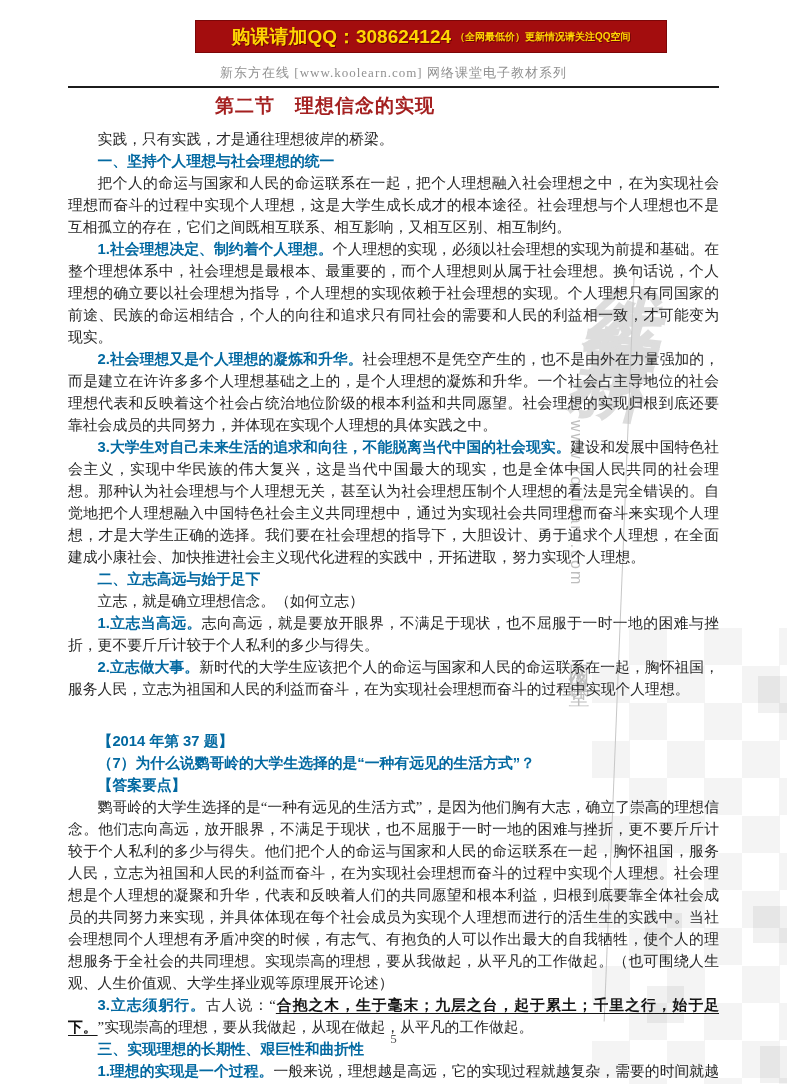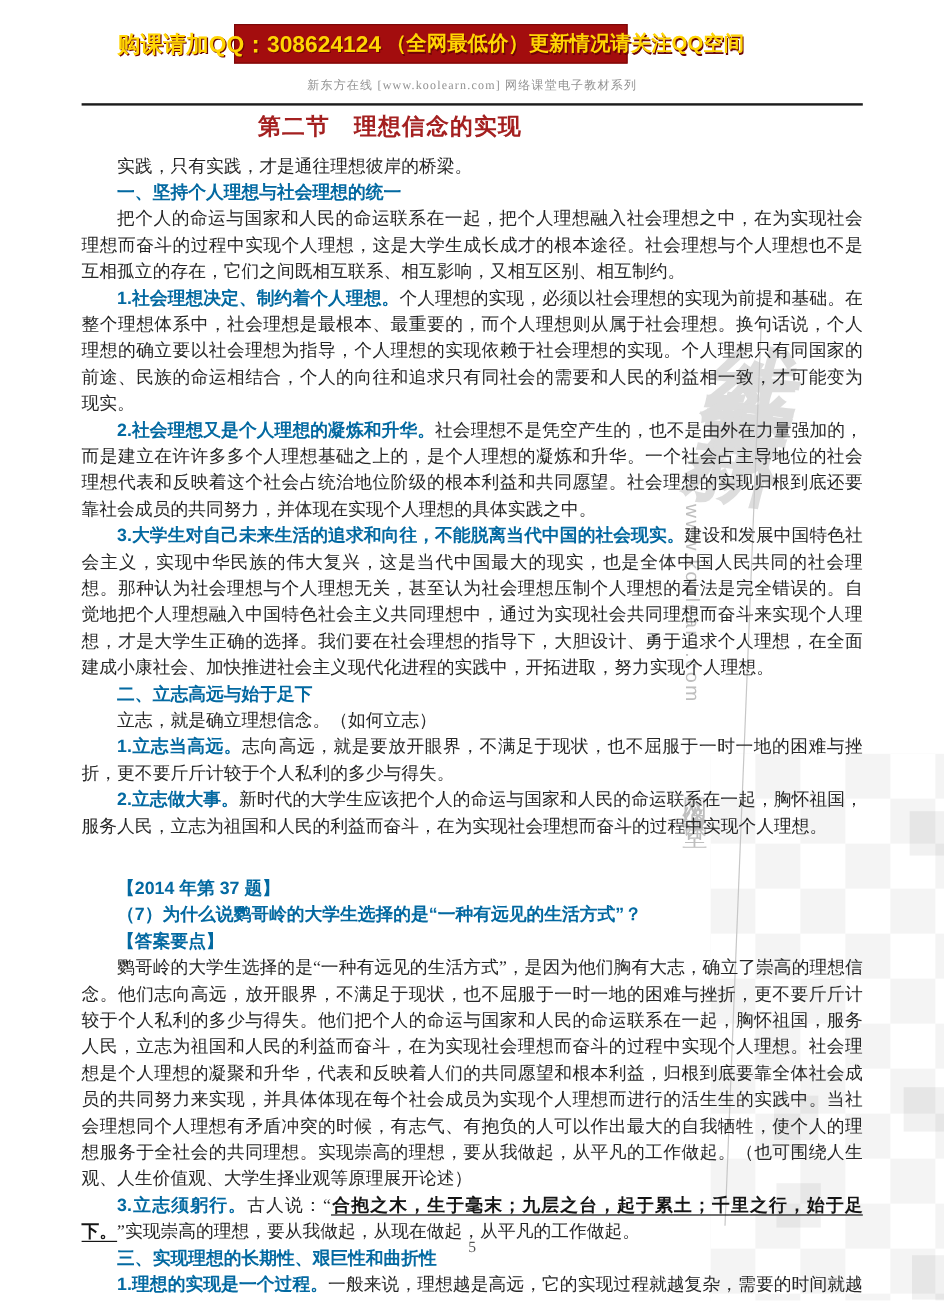--- a/index.html
+++ b/index.html
@@ -59,43 +59,43 @@
     width: 195px; height: 456px;
     background-image: repeating-conic-gradient(rgba(0,0,0,0.045) 0% 25%, transparent 0% 50%);
     background-size: 75px 75px;
   }
   .dark-sq { position: absolute; width: 37px; height: 37px; background: rgba(0,0,0,0.055); }
 
   
   .banner {
     position: absolute; z-index: 3;
     left: 195px; top: 20px;
-    width: 328px; height: 33px;
+    width: 472px; height: 33px;
     background: #a30d0e;
     border: 1px solid #7c0708;
     display: flex; align-items: center; justify-content: center;
     white-space: nowrap;
     font-family: "Liberation Sans", "DejaVu Sans", sans-serif;
   }
   .banner .main {
     color: #ffd503; font-size: 19px; font-weight: bold; letter-spacing: 0px;
     text-shadow: 1px 1px 0 #6d0505;
   }
   .banner .sub {
-    color: #ffd503; font-size: 17px; font-weight: bold; margin-left: 4px;
+    color: #ffd503; font-size: 10px; font-weight: bold; margin-left: 4px;
     text-shadow: 1px 1px 0 #6d0505;
   }
 
   
   .series-line {
     position: absolute; z-index: 2;
     left: 0; top: 64px; width: 787px;
     text-align: center;
     color: #919191;
-    font-size: 10px;
+    font-size: 13px;
     letter-spacing: 1px;
   }
   .header-rule {
     position: absolute; z-index: 2;
     left: 68px; top: 86px;
     width: 651px; height: 2px;
     background: #1c1c1c;
   }
   .page-title {
     position: absolute; z-index: 2;

